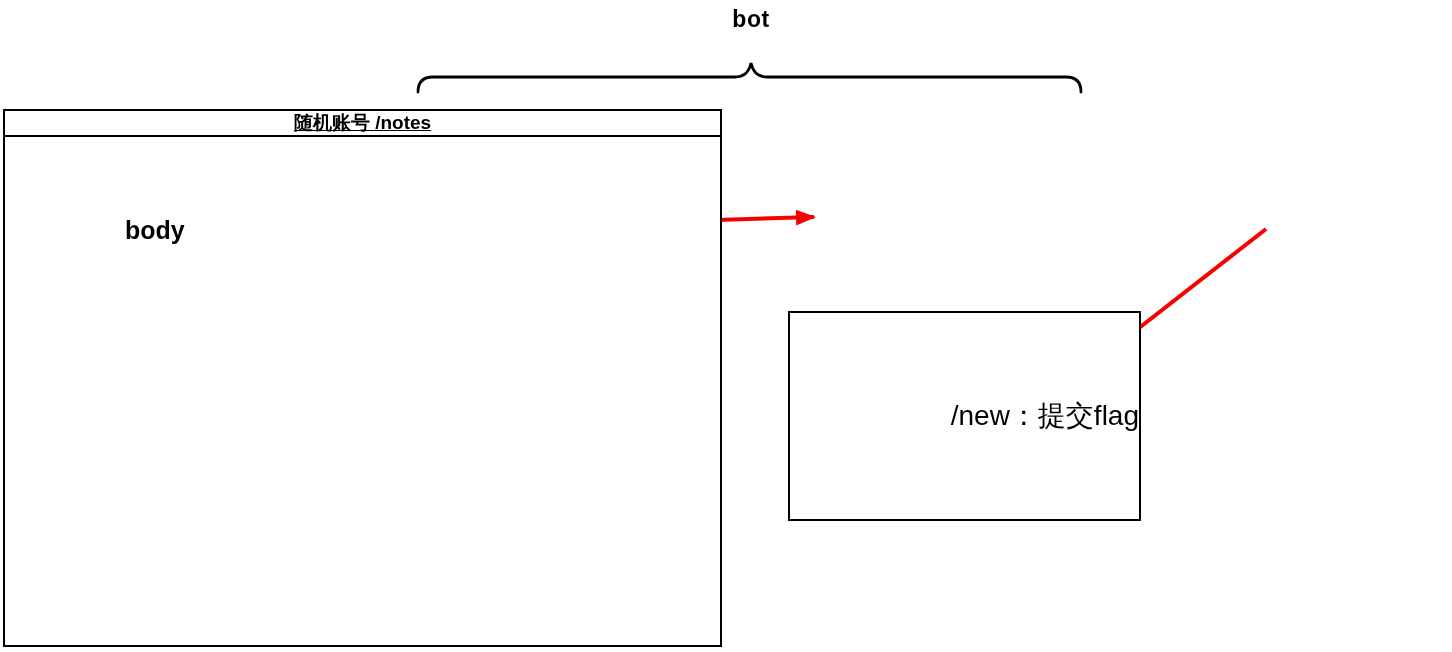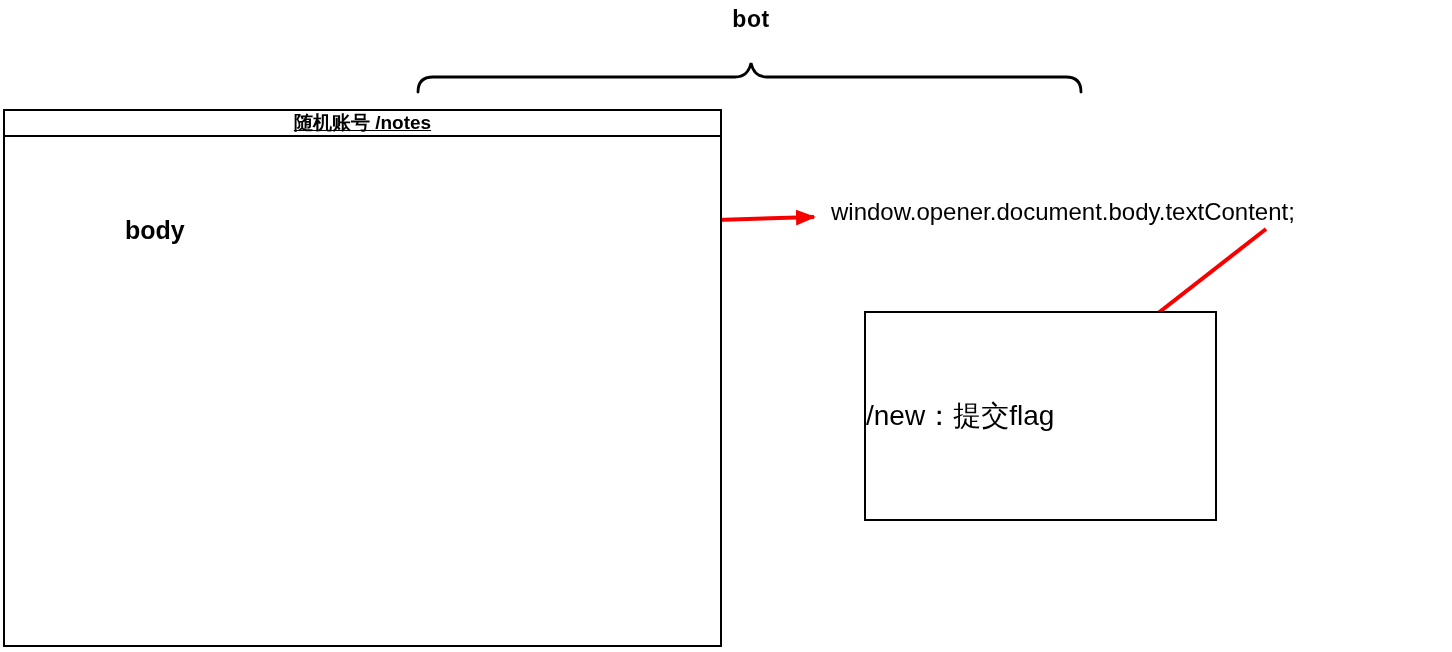--- a/index.html
+++ b/index.html
@@ -56,29 +56,29 @@
   }
   .code-line {
     position: absolute;
     left: 831px;
     top: 198px;
     font-size: 24px;
     white-space: nowrap;
   }
   .submit-box {
     position: absolute;
-    left: 864px;
+    left: 788px;
     top: 311px;
     width: 353px;
     height: 210px;
     border: 2px solid #000000;
     box-sizing: border-box;
     display: flex;
     align-items: center;
-    justify-content: flex-start;
+    justify-content: flex-end;
     background: #ffffff;
   }
   .submit-box span {
     font-size: 28px;
     white-space: nowrap;
   }
 </style>
 </head>
 <body>
 
@@ -101,19 +101,18 @@
   </svg>
 
   <div class="panel panel-left">
     <div class="panel-header">随机账号 /notes</div>
     <div></div>
   </div>
 
 
   <div class="flag-label">body</div>
 
-  <div class="code-line">window.opener.document.body.textContent;</div>
 
   <div class="submit-box">
     <span>/new：提交flag</span>
   </div>
 
 </div>
 
 </body></html>

